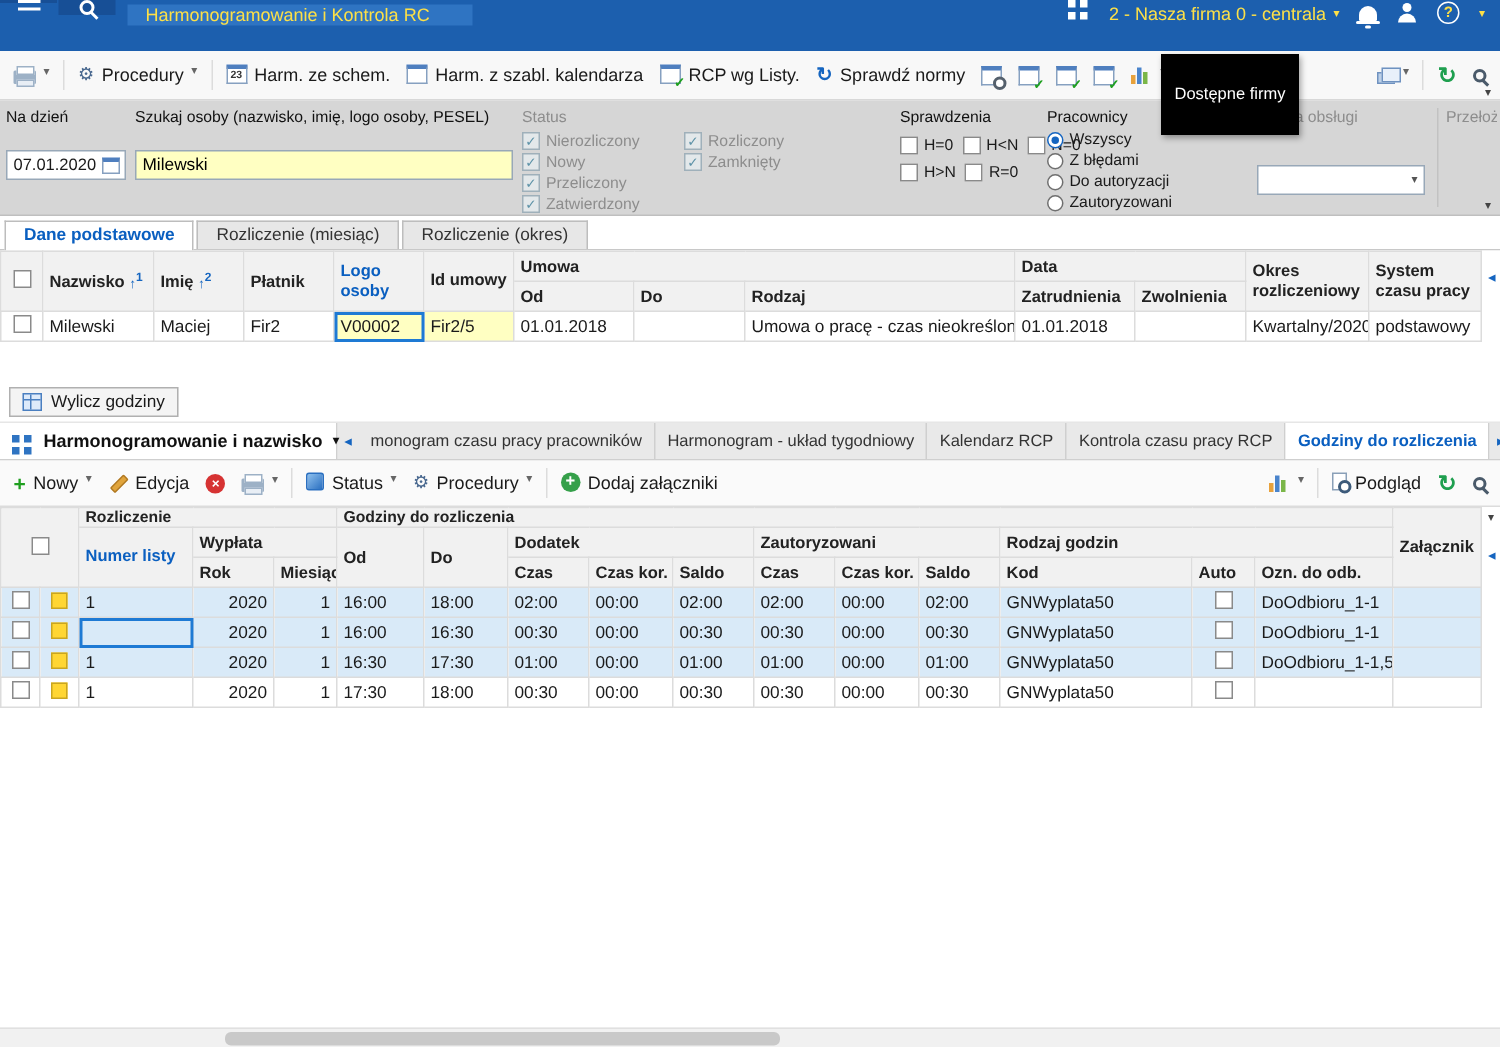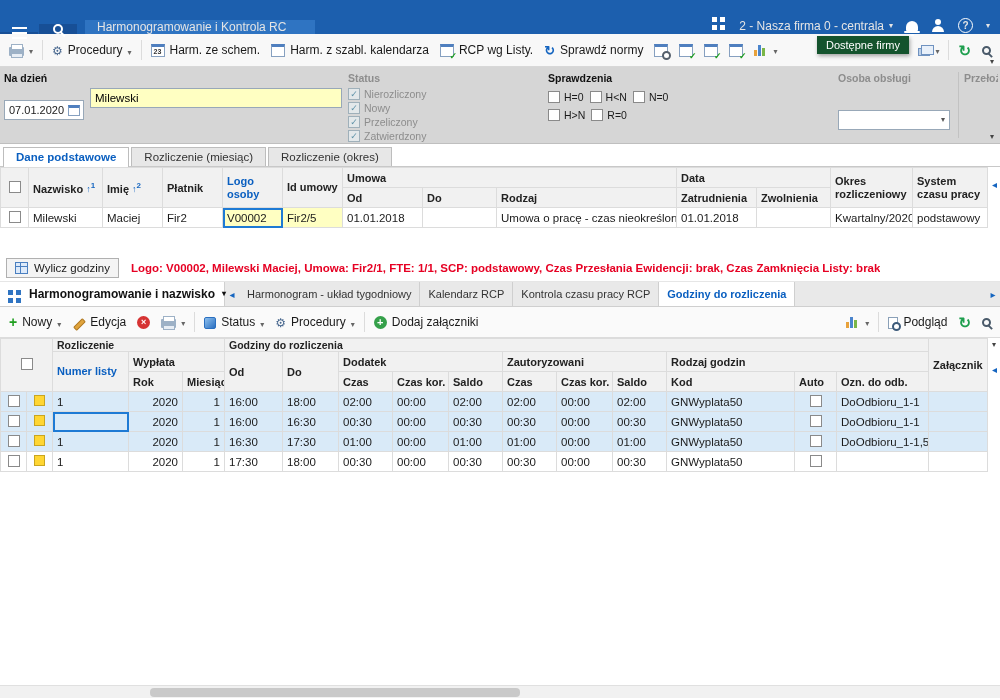--- a/index.html
+++ b/index.html
@@ -1,20 +1,20 @@
 <!DOCTYPE html>
 <html><head>
 <meta charset="utf-8">
 <style>
   *{box-sizing:border-box;margin:0;padding:0}
   html,body{width:1000px;height:700px;overflow:hidden}
   body{font-family:"Liberation Sans",sans-serif;font-size:12px;color:#1a1a1a;background:#fff;position:relative}
 
   
-  .titlebar{height:34px;background:#1c5fae;display:flex;align-items:flex-end;color:#e5e5e5}
+  .titlebar{height:34px;background:#1c5fae;display:flex;align-items:flex-start;color:#fde047}
   .tb-sq{width:38px;display:flex;align-items:center;justify-content:center;background:#174f96;cursor:pointer}
   .tb-sq+.tb-sq{margin-left:1px}
   .app-tab{margin:3px 0 0 8px;background:#2f74c2;display:flex;align-items:center;padding:0 12px;width:230px;font-size:12px;white-space:nowrap;overflow:hidden;cursor:pointer}
   .tb-right{margin-left:auto;display:flex;align-items:center;gap:13px;padding-right:10px}
   .company{display:flex;align-items:center;gap:5px;white-space:nowrap;cursor:pointer;font-size:12px}
 
   
   .ic{position:relative;display:inline-block;flex:none}
   .ic-menu{width:15px;height:2px;background:#fff;box-shadow:0 -5px 0 #fff,0 5px 0 #fff}
   .ic-search{width:10px;height:10px;border:2px solid #fff;border-radius:50%}
@@ -62,29 +62,29 @@
   .ic-docmag::after{content:"";position:absolute;right:-4px;bottom:-3px;width:5px;height:5px;border:2px solid #3c5a7a;border-radius:50%;background:#fff}
   .ic-table{width:13px;height:12px;border:1px solid #4a7fc0;background:#ddeafa}
   .ic-table::before{content:"";position:absolute;left:0;right:0;top:3px;height:1px;background:#4a7fc0}
   .ic-table::after{content:"";position:absolute;top:0;bottom:0;left:4px;width:1px;background:#4a7fc0}
   .ic-layers{width:12px;height:8px;background:#bcd0e8;border:1px solid #6f92c0;margin-top:4px}
   .ic-layers::before{content:"";position:absolute;top:-4px;left:2px;width:11px;height:8px;background:#e8f0fa;border:1px solid #6f92c0}
 
   
   .toolbar1{height:33px;background:#f8f8f8;border-bottom:1px solid #d8d8d8;display:flex;align-items:center;padding:0 4px;gap:1px;font-size:12px;white-space:nowrap}
   .toolbar2{height:31px;background:#fafafa;border-bottom:1px solid #dcdcdc;display:flex;align-items:center;padding:0 4px;gap:1px;font-size:12px;white-space:nowrap}
-  .tbtn{display:flex;align-items:flex-end;gap:5px;padding:4px 5px;border-radius:2px;cursor:pointer}
+  .tbtn{display:flex;align-items:flex-start;gap:5px;padding:4px 5px;border-radius:2px;cursor:pointer}
   .tbtn .caret{color:#666}
   .tsep{width:1px;height:20px;background:#dcdcdc;margin:0 3px;flex:none}
   .tb-spacer{flex:1}
 
   
   .filters{height:77px;background:#d6d6d6;border-bottom:1px solid #bfbfbf;position:relative;font-size:10.5px}
   .fsec{position:absolute;top:5px}
-  .flabel{font-weight:bold;color:#111;white-space:nowrap;overflow:hidden}
+  .flabel{font-weight:normal;color:#111;white-space:nowrap;overflow:hidden}
   .flabel.dim{color:#8d8d8d}
   .inputbox{background:#fff;border:1px solid #98a8b8;height:20px;display:flex;align-items:center;padding:0 4px;font-size:11.5px;gap:4px}
   .inputbox.yellow{background:#ffffc2}
   .inputbox input{border:0;background:transparent;font:inherit;width:100%;outline:none}
   .ic-cal-sm{width:12px;height:11px;background:#fff;border:1px solid #86a0c0;border-top:3px solid #4f7fbf;margin-left:auto}
   .cbrow{display:flex;align-items:center;gap:4px;height:14px;white-space:nowrap}
   .cb{width:12px;height:12px;border:1px solid #8a8a8a;background:#fff;flex:none;text-align:center;display:inline-block}
   .cb.dis{background:#e3e8ea;border-color:#9fb0ba}
   .cb.dis::after{content:"✓";color:#5f93a8;font-size:9px;line-height:11px;display:block}
   .dimtext{color:#8d8d8d}
@@ -124,21 +124,21 @@
   .sq-yellow{display:inline-block;width:11px;height:11px;background:#ffd633;border:1px solid #c9a520}
   .edge-arrow{position:absolute;right:3px;color:#1565c0;font-size:10px}
   .spacer26{height:26px;background:#fff}
 
   
   .actionrow{height:28px;display:flex;align-items:center;gap:12px;padding:0 6px;border-bottom:1px solid #e6e6e6;background:#fff;white-space:nowrap;overflow:hidden}
   .btn{display:flex;align-items:center;gap:6px;border:1px solid #b0b0b0;background:#f4f4f4;padding:3px 8px;font-size:11.5px;cursor:pointer;flex:none}
   .redinfo{color:#e60023;font-weight:bold;font-size:11.5px;overflow:hidden}
 
   
-  .tooltip{position:absolute;left:817px;top:36px;background:#14532d;color:#fff;padding:3px 9px;font-size:11px;z-index:60;box-shadow:1px 2px 4px rgba(0,0,0,.35);white-space:nowrap}
+  .tooltip{position:absolute;left:774px;top:36px;background:#000000;color:#fff;padding:21px 9px;font-size:11px;z-index:60;box-shadow:1px 2px 4px rgba(0,0,0,.35);white-space:nowrap}
   .hscroll{position:absolute;left:0;bottom:2px;width:1000px;height:13px;background:#f1f1f1;border-top:1px solid #e0e0e0}
   .hscroll .thumb{position:absolute;left:150px;top:2px;width:370px;height:9px;background:#c9c9c9;border-radius:4px;cursor:pointer}
   .mini-caret{position:absolute;font-size:8px;color:#444;z-index:40;cursor:pointer}
 </style>
 </head>
 <body>
 
 <div class="titlebar">
   <div class="tb-sq">
       <span class="ic ic-menu"></span>
@@ -228,20 +228,21 @@
 
 <div class="filters">
   <div class="fsec" style="left:4px;width:80px">
     <div class="flabel">Na dzień</div>
     <div class="inputbox" style="margin-top:16px">
       <span style="font-size:11px">07.01.2020</span>
       <span class="ic ic-cal-sm"></span>
     </div>
   </div>
   <div class="fsec" style="left:90px;width:252px">
+    <div class="flabel">Szukaj osoby (nazwisko, imię, logo osoby, PESEL)</div>
     <div class="inputbox yellow" style="margin-top:16px">
       <input value="Milewski" style="">
     </div>
   </div>
   <div class="fsec" style="left:348px;width:218px">
     <div class="flabel dim">Status</div>
     <div style="display:flex;gap:8px;margin-top:3px">
       <div style="width:100px">
         <div class="cbrow">
             <span class="cb dis"></span>
@@ -253,23 +254,33 @@
           </div>
         <div class="cbrow">
             <span class="cb dis"></span>
             <span class="dimtext">Przeliczony</span>
           </div>
         <div class="cbrow">
             <span class="cb dis"></span>
             <span class="dimtext">Zatwierdzony</span>
           </div>
       </div>
-    </div>
-  </div>
-  <div class="fsec" style="left:548px;width:120px">
+      <div style="width:95px">
+        <div class="cbrow">
+            <span class="cb dis"></span>
+            <span class="dimtext">Rozliczony</span>
+          </div>
+        <div class="cbrow">
+            <span class="cb dis"></span>
+            <span class="dimtext">Zamknięty</span>
+          </div>
+      </div>
+    </div>
+  </div>
+  <div class="fsec" style="left:600px;width:120px">
     <div class="flabel">Sprawdzenia</div>
     <div style="display:flex;gap:6px;margin-top:6px">
       <div class="cbrow">
           <span class="cb"></span>
           <span>H=0</span>
         </div>
       <div class="cbrow">
           <span class="cb"></span>
           <span>H&lt;N</span>
         </div>
@@ -281,20 +292,39 @@
     <div style="display:flex;gap:6px;margin-top:4px">
       <div class="cbrow">
           <span class="cb"></span>
           <span>H&gt;N</span>
         </div>
       <div class="cbrow">
           <span class="cb"></span>
           <span>R=0</span>
         </div>
     </div>
+  </div>
+  <div class="fsec" style="left:698px;width:132px">
+    <div class="flabel">Pracownicy</div>
+    <div class="cbrow" style="margin-top:2px">
+        <span class="radio sel"></span>
+        <span>Wszyscy</span>
+      </div>
+    <div class="cbrow">
+        <span class="radio"></span>
+        <span>Z błędami</span>
+      </div>
+    <div class="cbrow">
+        <span class="radio"></span>
+        <span>Do autoryzacji</span>
+      </div>
+    <div class="cbrow">
+        <span class="radio"></span>
+        <span>Zautoryzowani</span>
+      </div>
   </div>
   <div class="fsec" style="left:838px;width:112px">
     <div class="flabel dim">Osoba obsługi</div>
     <div class="ddbox" style="margin-top:26px">
         <span class="ic caret"></span>
       </div>
   </div>
   <div class="fsec" style="left:958px;width:40px;border-left:1px solid #c2c2c2;padding-left:5px;height:66px">
     <div class="flabel dim">Przełoż</div>
   </div>
@@ -363,32 +393,32 @@
     </table>
   <span class="edge-arrow arrowL" style="top:12px"></span>
   <div class="spacer26"></div>
 </div>
 
 <div class="actionrow">
   <div class="btn">
     <span class="ic ic-table"></span>
     <span>Wylicz godziny</span>
   </div>
-  <div class="redinfo">Logo: V00002, Milewski Maciej, Umowa: Fir2/1, FTE: 1/1, SCP: podstawowy, Czas Przesłania Ewidencji: brak, Czas Zamknięcia Listy: brak</div>
 </div>
 
 <div class="tabs2">
   <div class="module">
     <span class="mod-ic"><span class="ic ic-apps"></span></span>
     <span>Harmonogramowanie i nazwisko</span>
     <span class="ic caret"></span>
   </div>
   <div class="tabscroll">
       <span class="arrowL"></span>
     </div>
+  <div class="tab2">monogram czasu pracy pracowników</div>
   <div class="tab2">Harmonogram - układ tygodniowy</div>
   <div class="tab2">Kalendarz RCP</div>
   <div class="tab2">Kontrola czasu pracy RCP</div>
   <div class="tab2 active">Godziny do rozliczenia</div>
   <div class="tabscroll" style="margin-left:auto">
       <span class="arrowR"></span>
     </div>
 </div>
 
 <div class="toolbar2">

